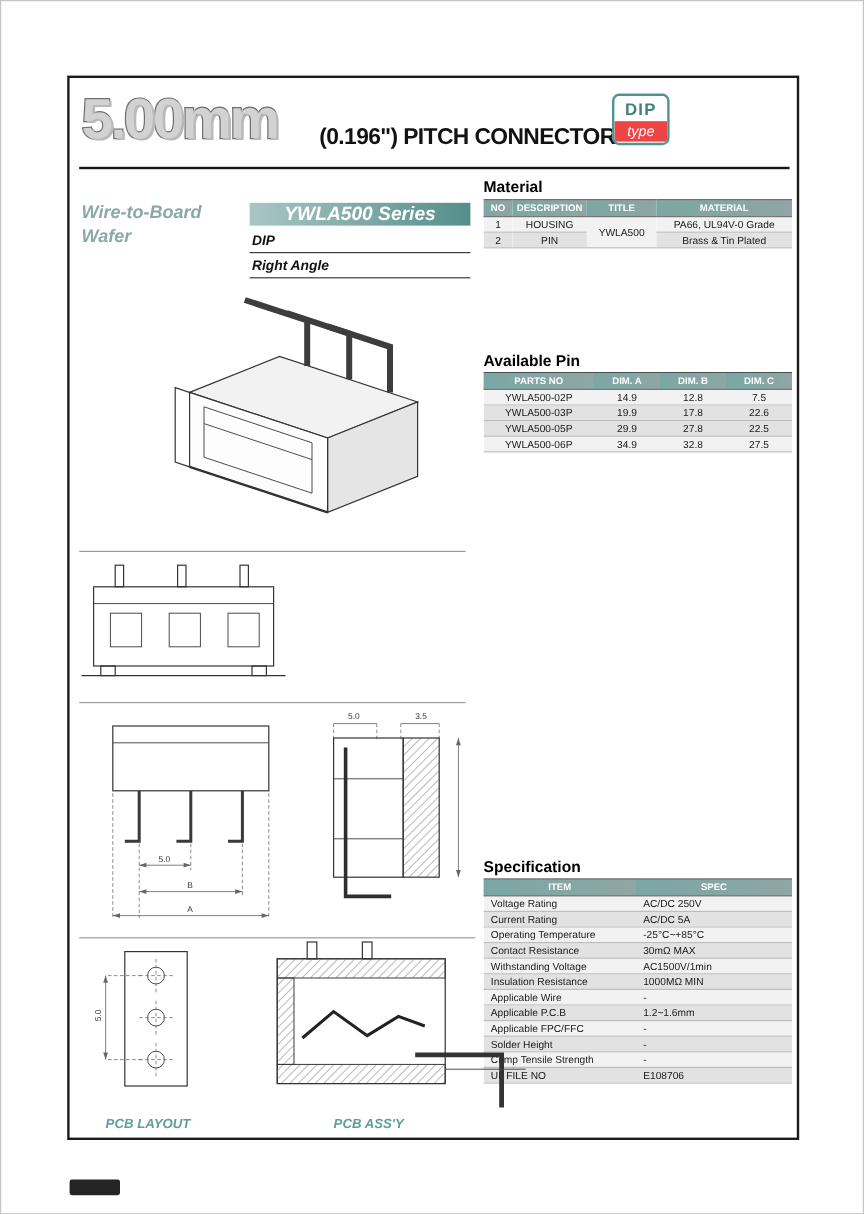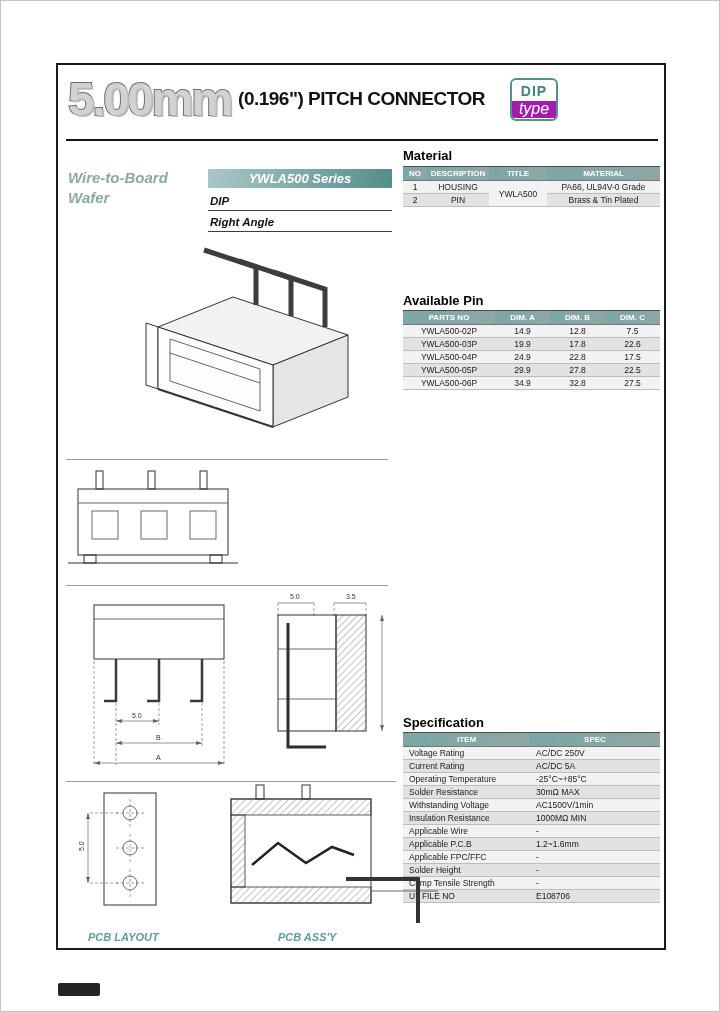--- a/index.html
+++ b/index.html
@@ -2,32 +2,32 @@
 <html><head>
 <meta charset="utf-8">
 <style>
   * { margin:0; padding:0; box-sizing:border-box; }
   html,body { width:720px; height:1012px; }
   body { background:#fff; font-family:"Liberation Sans", sans-serif; position:relative; }
   .sheet { position:absolute; inset:0; background:#fff; border:1px solid #c4c4c4; }
   .frame { position:absolute; left:55px; top:62px; width:610px; height:887px; border:2px solid #1b1b1b; background:#fff; }
 
   
-  .hdr { position:absolute; left:10px; top:6px; width:440px; display:flex; align-items:center; white-space:nowrap; }
+  .hdr { position:absolute; left:10px; top:6px; width:440px; display:flex; align-items:flex-end; white-space:nowrap;gap:28px; }
   .title-big { font-size:47px; font-weight:bold; letter-spacing:-2px; color:#d2d2d2; -webkit-text-stroke:2px #6f6f6f; paint-order:stroke fill; text-shadow:2px 2px 0 #b9b9b9; }
   .title-rest { font-size:19px; font-weight:bold; color:#121212; margin-left:7px; letter-spacing:-0.5px; }
   .dip-badge { position:absolute; left:452px; top:13px; width:48px; height:43px; border:2px solid #51938f; border-radius:6px; background:#fff; overflow:hidden; text-align:center; }
   .dip-badge .l1 { font-size:14px; font-weight:bold; color:#3f827e; letter-spacing:1px; padding-top:3px; }
-  .dip-badge .l2 { margin-top:2px; height:17px; line-height:16px; background:#a21caf; color:#fff; font-size:16px; font-style:italic; }
+  .dip-badge .l2 { margin-top:2px; height:17px; line-height:16px; background:#ef4444; color:#fff; font-size:12px; font-style:italic; }
   .title-rule { position:absolute; left:8px; top:74px; width:592px; border-top:2px solid #161616; }
 
   
   .family { position:absolute; left:10px; top:103px; font-size:15px; font-weight:bold; font-style:italic; color:#8ba8a6; line-height:1.3; }
   .series-banner { position:absolute; left:150px; top:104px; width:184px; height:19px; line-height:19px; text-align:center;
-                   background:linear-gradient(90deg,#aac6c4,#548e8a); color:#fff; font-size:13px; font-weight:bold; font-style:italic; }
+                   background:linear-gradient(90deg,#aac6c4,#548e8a); color:#fff; font-size:16px; font-weight:bold; font-style:italic; }
   .series-row { position:absolute; left:150px; width:184px; height:18px; font-size:11.5px; font-weight:bold; font-style:italic; color:#111;
                 border-bottom:1.5px solid #3c3c3c; padding:2px 0 0 2px; }
   .row-dip { top:128px; } .row-angle { top:149px; }
 
   
   .sec-heading { position:absolute; font-size:13px; font-weight:bold; color:#000; }
   .dtable { position:absolute; border-collapse:collapse; table-layout:fixed; width:257px; font-size:8.5px;
             border-top:1px solid #4d4d4d; border-bottom:1px solid #4d4d4d; }
   .dtable th { background:linear-gradient(90deg,#7aa7a4,#8fa6a4); color:#fff; font-weight:bold; height:14px; text-align:center;
                font-size:8px; border-bottom:1px solid #777; }
@@ -146,26 +146,20 @@
           <td>14.9</td>
           <td>12.8</td>
           <td>7.5</td>
         </tr>
         <tr class="even">
           <td>YWLA500-03P</td>
           <td>19.9</td>
           <td>17.8</td>
           <td>22.6</td>
         </tr>
-        <tr class="odd">
-          <td>YWLA500-04P</td>
-          <td>24.9</td>
-          <td>22.8</td>
-          <td>17.5</td>
-        </tr>
         <tr class="even">
           <td>YWLA500-05P</td>
           <td>29.9</td>
           <td>27.8</td>
           <td>22.5</td>
         </tr>
         <tr class="odd">
           <td>YWLA500-06P</td>
           <td>34.9</td>
           <td>32.8</td>
@@ -193,21 +187,21 @@
           </tr>
         <tr class="even">
             <td>Current Rating</td>
             <td>AC/DC 5A</td>
           </tr>
         <tr class="odd">
             <td>Operating Temperature</td>
             <td>-25°C~+85°C</td>
           </tr>
         <tr class="even">
-            <td>Solder Resistance</td>
+            <td>Contact Resistance</td>
             <td>30mΩ MAX</td>
           </tr>
         <tr class="odd">
             <td>Withstanding Voltage</td>
             <td>AC1500V/1min</td>
           </tr>
         <tr class="even">
             <td>Insulation Resistance</td>
             <td>1000MΩ MIN</td>
           </tr>

